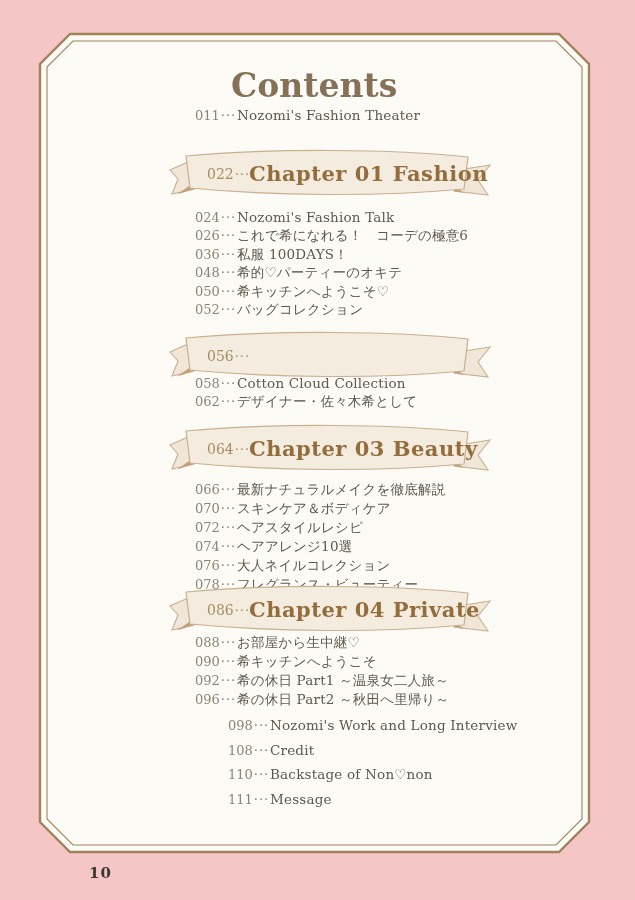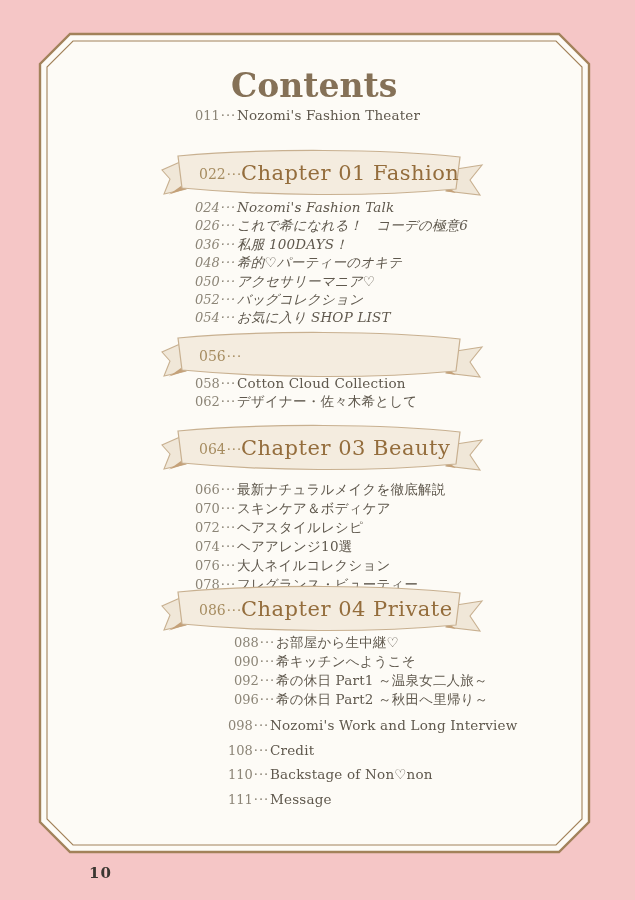--- a/index.html
+++ b/index.html
@@ -39,33 +39,33 @@
 
   .entries{position:absolute;left:195px;}
   .entry{white-space:nowrap;}
   .nd{display:inline-block;width:42px;}
   .num{font-size:13px;color:var(--entry-number);}
   .dots{font-size:13px;color:var(--entry-number);letter-spacing:1px;margin-left:1px;}
   .label{font-size:13.5px;color:var(--entry-text);letter-spacing:0.2px;}
 
   .top-entry{position:absolute;left:195px;top:106px;line-height:18px;white-space:nowrap;}
 
-  .ribbon{position:absolute;left:160px;width:328px;height:58px;text-align:center;}
+  .ribbon{position:absolute;left:168px;width:328px;height:58px;text-align:center;}
   .ribbon svg{position:absolute;left:0;top:0;}
   .rb-band{fill:var(--ribbon-fill);stroke:var(--ribbon-edge);stroke-width:1.2;}
   .rb-tail{fill:var(--ribbon-tail);stroke:var(--ribbon-edge);stroke-width:1.1;}
   .rb-fold{fill:var(--ribbon-fold);stroke:none;}
   .ribbon-text{
     position:absolute;left:39px;top:13px;height:28px;
     display:flex;align-items:center;white-space:nowrap;
   }
   .r-num{font-size:14px;color:var(--ribbon-number);}
   .r-dots{font-size:13px;color:var(--ribbon-number);letter-spacing:1px;margin-left:1px;}
   .ribbon-text .nd{width:42px;}
-  .r-title{font-size:21px;font-weight:normal;color:var(--ribbon-title);letter-spacing:0.5px;}
+  .r-title{font-size:21px;font-weight:bold;color:var(--ribbon-title);letter-spacing:0.5px;}
 
   .folio{
     position:absolute;left:76px;top:864px;
     font-size:15px;font-weight:bold;color:var(--page-number-text);
     letter-spacing:1px;
     margin-left:13px;
   }
 </style>
 </head>
 <body>
@@ -90,41 +90,38 @@
       <polygon class="rb-tail" points="290,24 322,19 310,34 320,49 286,45"></polygon>
       <polygon class="rb-fold" points="21,40 26,43 9,48.5"></polygon>
       <polygon class="rb-fold" points="288,41 296,47 286,45"></polygon>
       <path class="rb-band" d="M18,10 C105,2 225,3 300,11 L296,43 C210,51 105,50 22,42 Z"></path>
     </svg>
     <div class="ribbon-text">
       <span class="nd"><span class="r-num">022</span><span class="r-dots">···</span></span>
           <span class="r-title">Chapter 01 Fashion</span>
     </div>
   </div>
-      <div class="entries" style="top: 198px; line-height: 17.4px; font-style: italic;">
+      <div class="entries" style="top: 208px; line-height: 17.4px;">
         <div class="entry">
     <span class="nd"><span class="num">024</span><span class="dots">···</span></span><span class="label">Nozomi's Fashion Talk</span>
   </div>
         <div class="entry">
     <span class="nd"><span class="num">026</span><span class="dots">···</span></span><span class="label">これで希になれる！　コーデの極意6</span>
   </div>
         <div class="entry">
     <span class="nd"><span class="num">036</span><span class="dots">···</span></span><span class="label">私服 100DAYS！</span>
   </div>
         <div class="entry">
     <span class="nd"><span class="num">048</span><span class="dots">···</span></span><span class="label">希的♡パーティーのオキテ</span>
   </div>
         <div class="entry">
-    <span class="nd"><span class="num">050</span><span class="dots">···</span></span><span class="label">アクセサリーマニア♡</span>
+    <span class="nd"><span class="num">050</span><span class="dots">···</span></span><span class="label">希キッチンへようこそ♡</span>
   </div>
         <div class="entry">
     <span class="nd"><span class="num">052</span><span class="dots">···</span></span><span class="label">バッグコレクション</span>
-  </div>
-        <div class="entry">
-    <span class="nd"><span class="num">054</span><span class="dots">···</span></span><span class="label">お気に入り SHOP LIST</span>
   </div>
       </div>
       <div class="ribbon" style="top: 328px;">
     <svg width="328" height="58" viewBox="0 0 328 58">
       <polygon class="rb-tail" points="20,16 2,24 10,33 4,48 26,43"></polygon>
       <polygon class="rb-tail" points="290,24 322,19 310,34 320,49 286,45"></polygon>
       <polygon class="rb-fold" points="21,40 26,43 9,48.5"></polygon>
       <polygon class="rb-fold" points="288,41 296,47 286,45"></polygon>
       <path class="rb-band" d="M18,10 C105,2 225,3 300,11 L296,43 C210,51 105,50 22,42 Z"></path>
     </svg>
@@ -179,21 +176,21 @@
       <polygon class="rb-tail" points="290,24 322,19 310,34 320,49 286,45"></polygon>
       <polygon class="rb-fold" points="21,40 26,43 9,48.5"></polygon>
       <polygon class="rb-fold" points="288,41 296,47 286,45"></polygon>
       <path class="rb-band" d="M18,10 C105,2 225,3 300,11 L296,43 C210,51 105,50 22,42 Z"></path>
     </svg>
     <div class="ribbon-text">
       <span class="nd"><span class="r-num">086</span><span class="r-dots">···</span></span>
           <span class="r-title">Chapter 04 Private</span>
     </div>
   </div>
-      <div class="entries" style="top: 633px; line-height: 18px; margin-left: 39px;">
+      <div class="entries" style="top: 633px; line-height: 18px;">
         <div class="entry">
     <span class="nd"><span class="num">088</span><span class="dots">···</span></span><span class="label">お部屋から生中継♡</span>
   </div>
         <div class="entry">
     <span class="nd"><span class="num">090</span><span class="dots">···</span></span><span class="label">希キッチンへようこそ</span>
   </div>
         <div class="entry">
     <span class="nd"><span class="num">092</span><span class="dots">···</span></span><span class="label">希の休日 Part1 ～温泉女二人旅～</span>
   </div>
         <div class="entry">

